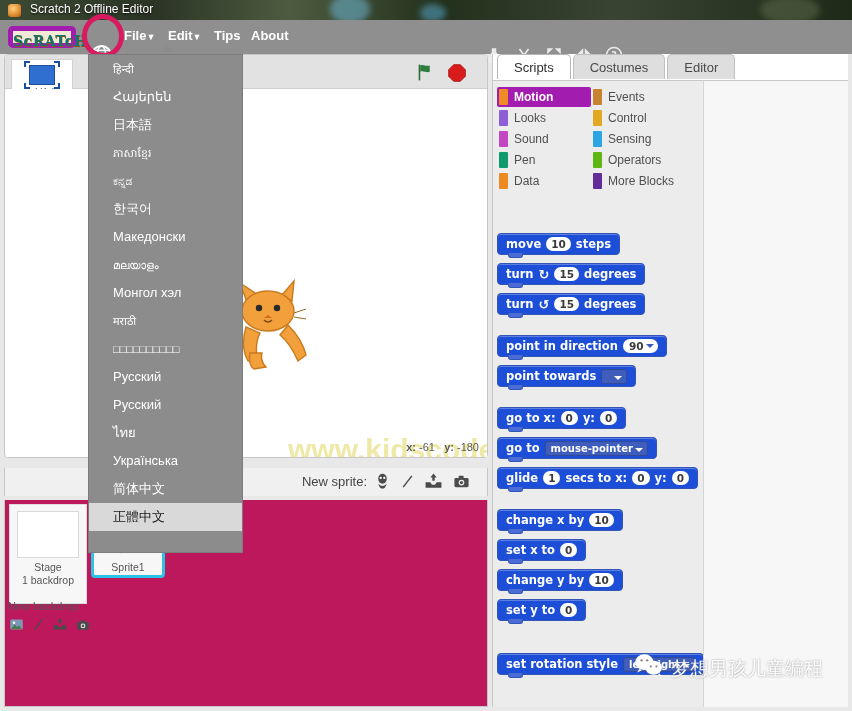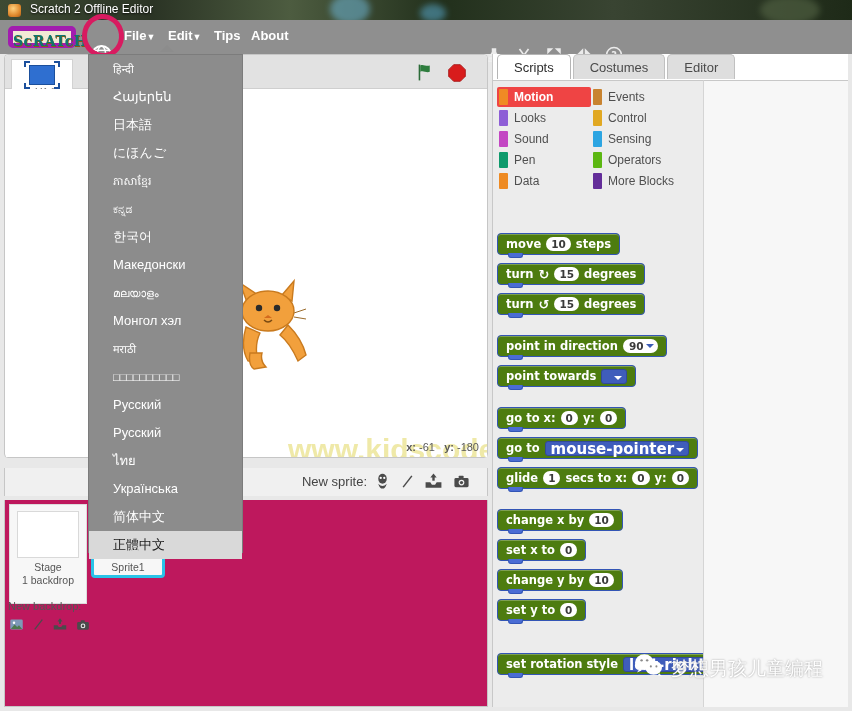--- a/index.html
+++ b/index.html
@@ -180,29 +180,29 @@
   }
   #cat-grid {
     position: absolute; left: 4px; top: 6px; width: 204px;
     display: grid; grid-template-columns: 94px 104px; row-gap: 1px;
   }
   .cat {
     display: flex; align-items: center; gap: 6px;
     height: 20px; padding-left: 2px; font-size: 12px; color: #4f4f4f;
   }
   .cat .sw { width: 9px; height: 16px; border-radius: 1px; display:block; }
-  .cat.sel { background: #ef4444; color: #ffffff; font-weight: bold; border-radius: 2px;}
+  .cat.sel { background: #a21caf; color: #ffffff; font-weight: bold; border-radius: 2px;}
   .cat.sel .sw { background: #f08a24 !important; }
 
   #blocks { position: absolute; left: 4px; top: 152px; width: 206px; }
 
   .blk {
     position: relative; display: inline-flex; align-items: center;
     gap: 5px; height: 22px; padding: 0 8px;
-    background: #4d7c0f; border: 1px solid #3355b5;
+    background: #1d4ed8; border: 1px solid #3355b5;
     border-radius: 4px; color: #ffffff;
     font-size: 11.5px; font-weight: bold;
     font-family: "DejaVu Sans", sans-serif;
     box-shadow: inset 0 1px 0 rgba(255,255,255,.28);
     white-space: nowrap;
   }
   .blk::after {
     content:''; position:absolute; left: 10px; bottom: -4px;
     width: 13px; height: 4px; background: #4a6cd4;
     border-left:1px solid #3355b5; border-right:1px solid #3355b5;
@@ -210,21 +210,21 @@
   }
   .blk .oval {
     background: #ffffff; color: #3a3a3a; border-radius: 9px;
     min-width: 17px; height: 14px; line-height: 14px; padding: 0 5px;
     font-size: 10.5px; font-weight: bold; text-align: center;
     display:inline-block;
   }
   .blk .drop {
     background: #3f5dbb; color: #ffffff; border: 1px solid #32499a;
     border-radius: 3px; height: 15px; line-height: 14px; padding: 0 14px 0 5px;
-    font-size: 15px; position: relative; min-width: 26px; display:inline-block;
+    font-size: 10px; position: relative; min-width: 26px; display:inline-block;
   }
   .blk .drop::after {
     content:''; position:absolute; right: 4px; top: 6px;
     border-left: 4px solid transparent; border-right: 4px solid transparent;
     border-top: 4px solid #ffffff;
   }
   .blk .ovdrop {
     background: #ffffff; color: #3a3a3a; border-radius: 9px;
     height: 14px; line-height: 14px; padding: 0 14px 0 6px;
     font-size: 10.5px; font-weight: bold; position: relative; display:inline-block;
@@ -639,21 +639,20 @@
     </svg>
   </span>
   <span>梦想男孩儿童编程</span>
 </div>
 
 <div id="lang-arrow"></div>
 <div id="lang-menu">
     <div class="lang-item small">हिन्दी</div>
     <div class="lang-item">Հայերեն</div>
     <div class="lang-item">日本語</div>
-    <div class="lang-item">にほんご</div>
     <div class="lang-item small">ភាសាខ្មែរ</div>
     <div class="lang-item small">ಕನ್ನಡ</div>
     <div class="lang-item">한국어</div>
     <div class="lang-item">Македонски</div>
     <div class="lang-item small">മലയാളം</div>
     <div class="lang-item">Монгол хэл</div>
     <div class="lang-item small">मराठी</div>
     <div class="lang-item small">□□□□□□□□□□</div>
     <div class="lang-item">Русский</div>
     <div class="lang-item">Русский</div>

